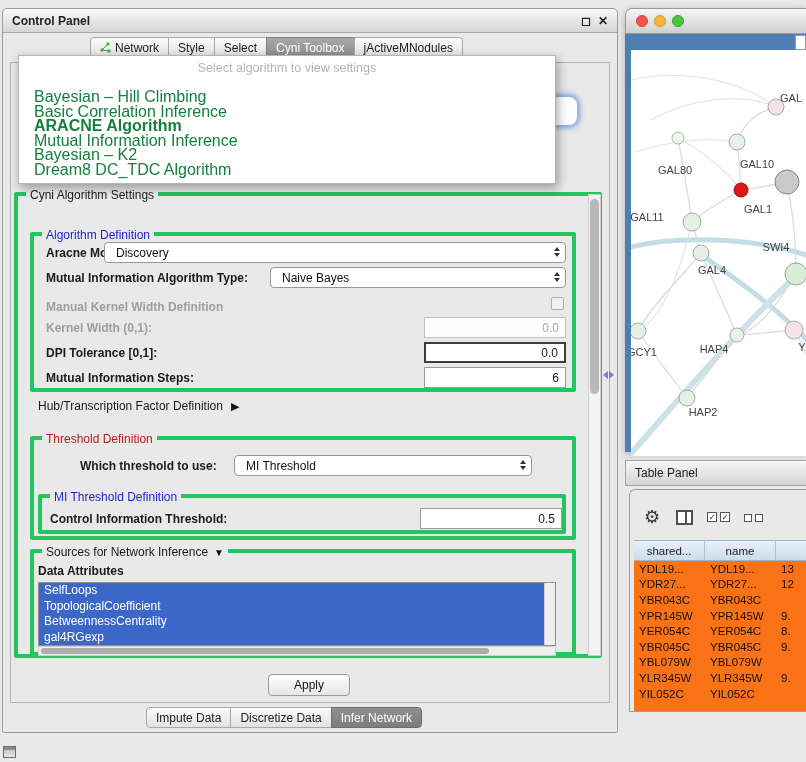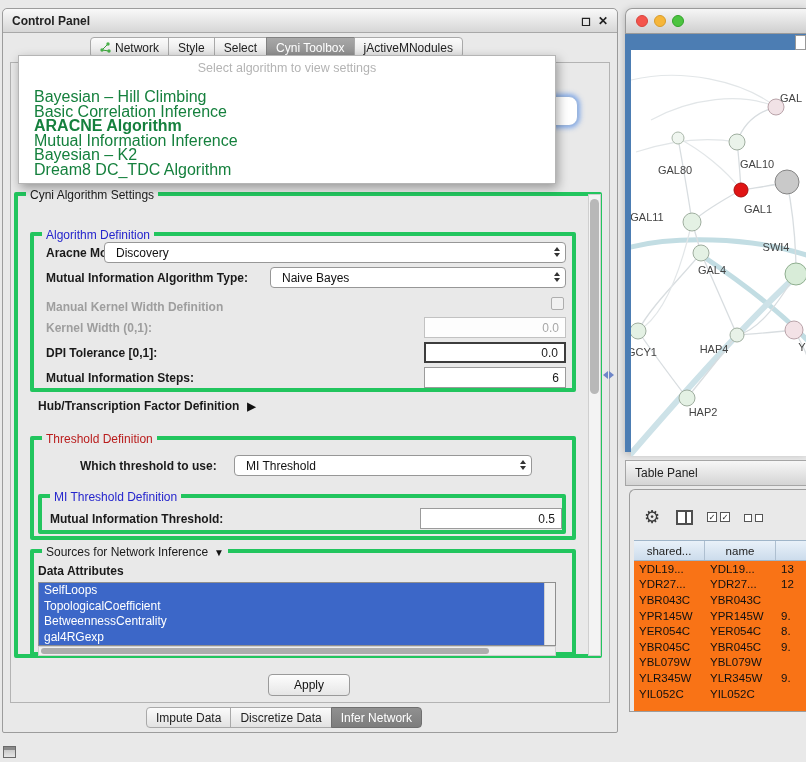--- a/index.html
+++ b/index.html
@@ -46,21 +46,21 @@
   .spin i{display:block;width:0;height:0;border-left:3.5px solid transparent;border-right:3.5px solid transparent}
   .spin .up{border-bottom:4.5px solid #333}
   .spin .dn{border-top:4.5px solid #333}
 
   .tf{position:absolute;height:21px;background:#fff;border:1px solid #9b9b9b;font-size:12px;display:flex;align-items:center;justify-content:flex-end;padding-right:6px}
   .tf.dis{color:#a8a8a8;border-color:#c2c2c2;background:#fdfdfd}
   .tf.foc{border:2px solid #3d3d3d}
 
   .cb{position:absolute;width:13px;height:13px;border:1px solid #aeaeae;background:#f1f1f1;border-radius:2px}
 
-  .expander{position:absolute;display:flex;align-items:center;gap:8px;font-weight:bold;font-size:12px}
+  .expander{position:absolute;display:flex;align-items:center;gap:8px;font-weight:normal;font-size:12px}
   .arrow-glyph{font-size:11px;color:#111}
 
   
   .vscroll{position:absolute;background:#f3f3f3;border:1px solid #cfcfcf}
   .vthumb{position:absolute;left:1px;width:9px;background:#b8b8b8;border-radius:5px}
   .hscroll{position:absolute;background:#efefef;border:1px solid #cfcfcf}
   .hthumb{position:absolute;left:2px;top:1px;width:448px;height:6px;background:#adadad;border-radius:3px}
 
   
   .attrlist{position:absolute;background:#fff;border:1px solid #8f8f8f;overflow:hidden}
@@ -215,21 +215,21 @@
   <span>MI Threshold</span>
   <span class="spin">
       <i class="up"></i>
       <i class="dn"></i>
     </span>
 </div>
 
 <div class="grp" style="left:38px;top:494px;width:528px;height:40px">
   <span class="gtitle t-blue">MI Threshold Definition</span>
 </div>
-<div class="flabel" style="left:50px;top:512px">Mutual Information Threshold:</div>
+<div class="flabel" style="left:50px;top:512px">Control Information Threshold:</div>
 <div class="tf" style="left:420px;top:508px;width:142px">0.5</div>
 
 <div class="grp" style="left:30px;top:549px;width:546px;height:107px">
   <span class="gtitle">
     <span>Sources for Network Inference</span>
     <span class="arrow-glyph" style="font-size:10px">▼</span>
   </span>
 </div>
 <div class="flabel" style="left:38px;top:564px">Data Attributes</div>
 <div class="attrlist" style="left:38px;top:582px;width:518px;height:64px">

